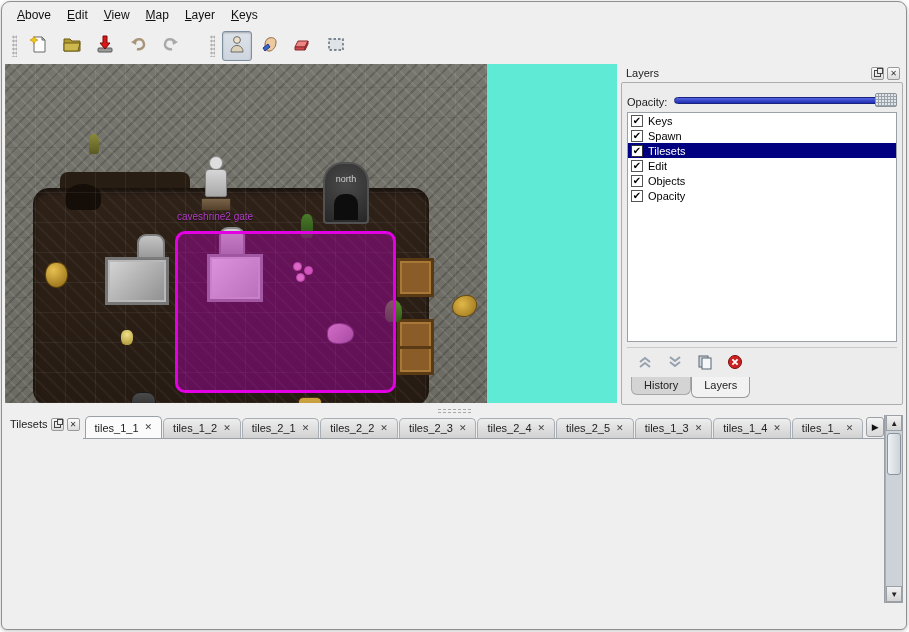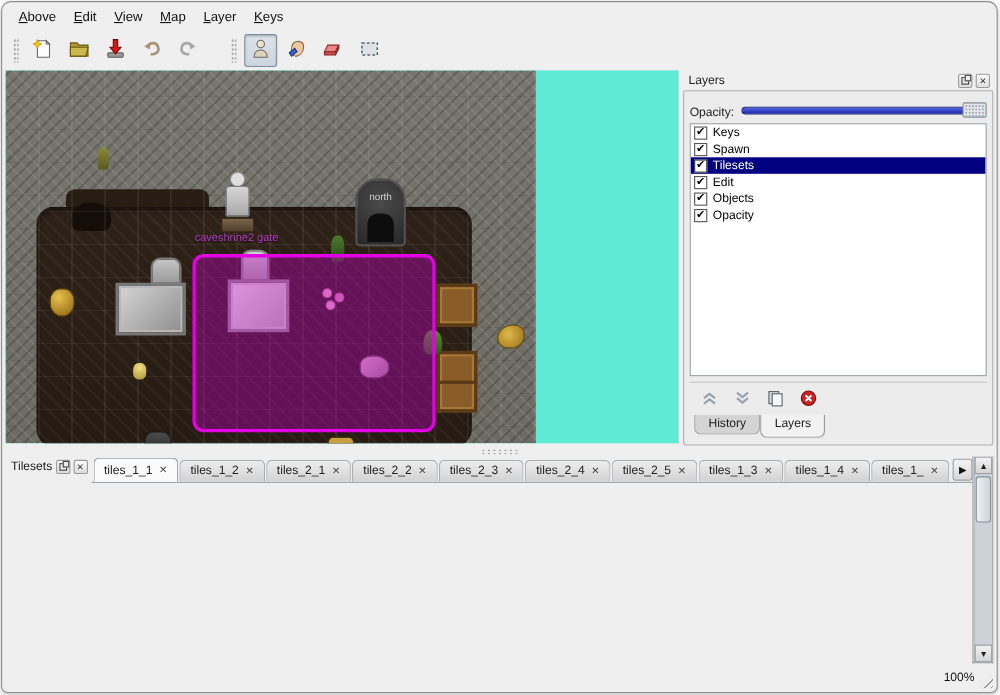--- a/index.html
+++ b/index.html
@@ -485,18 +485,14 @@
       <div class="v-scrollbar">
         <span class="sb-btn">▲</span>
         <span class="sb-track">
             <span class="sb-thumb"></span>
           </span>
         <span class="sb-btn">▼</span>
       </div>
     </div>
   </div>
 
-  <div class="statusbar">
-    <span>100%</span>
-    <span class="resize-grip"></span>
-  </div>
 
 </div>
 
 </body></html>

